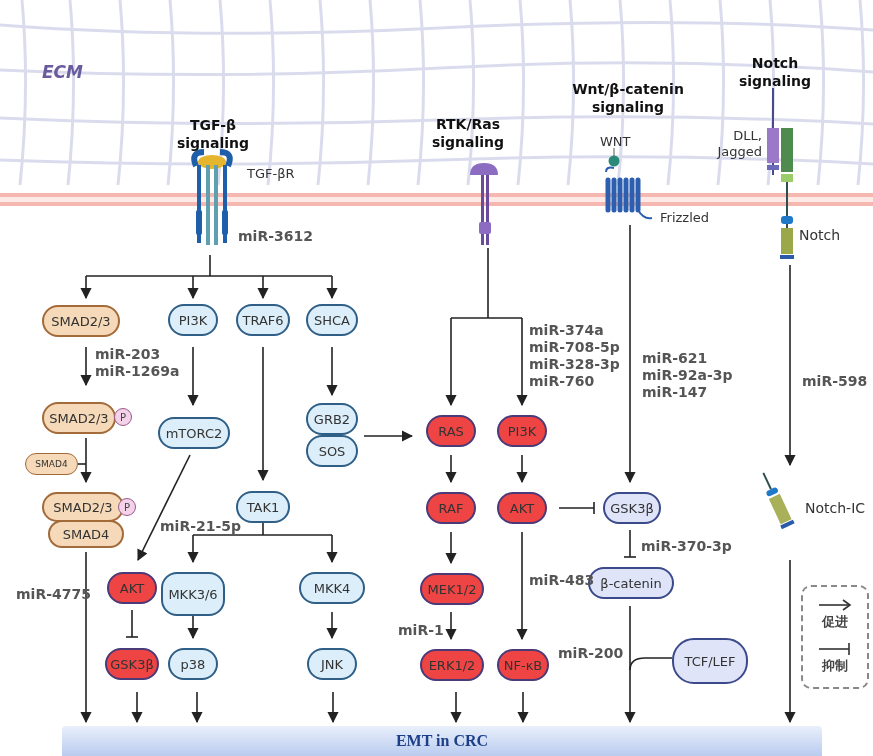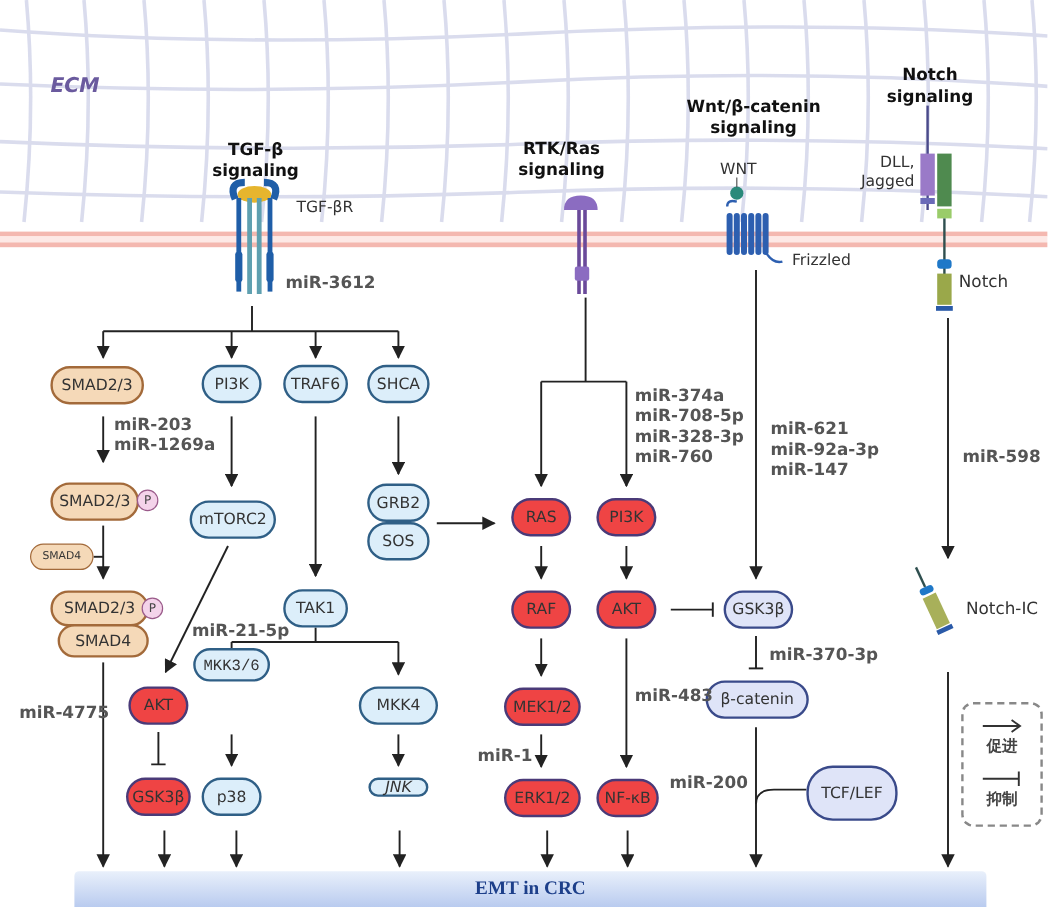--- a/index.html
+++ b/index.html
@@ -197,25 +197,25 @@
 <div class="node tan" style="left:48px;top:520px;width:76px;height:28px;">SMAD4</div>
 
 <div class="node blue" style="left:168px;top:304px;width:50px;height:32px;">PI3K</div>
 <div class="node blue" style="left:236px;top:304px;width:54px;height:32px;">TRAF6</div>
 <div class="node blue" style="left:306px;top:304px;width:52px;height:32px;">SHCA</div>
 <div class="node blue" style="left:158px;top:417px;width:72px;height:32px;">mTORC2</div>
 <div class="node blue" style="left:306px;top:403px;width:52px;height:32px;">GRB2</div>
 <div class="node blue" style="left:306px;top:435px;width:52px;height:32px;">SOS</div>
 <div class="node blue" style="left:236px;top:491px;width:54px;height:32px;">TAK1</div>
 <div class="node purple" style="left:107px;top:572px;width:50px;height:32px;">AKT</div>
-<div class="node blue" style="left:161px;top:540px;width:64px;height:28px;font-family:Liberation Mono, monospace;">MKK3/6</div>
+<div class="node blue" style="left:161px;top:572px;width:64px;height:44px;">MKK3/6</div>
 <div class="node blue" style="left:299px;top:572px;width:66px;height:32px;">MKK4</div>
 <div class="node purple" style="left:105px;top:648px;width:54px;height:32px;">GSK3β</div>
 <div class="node blue" style="left:168px;top:648px;width:50px;height:32px;">p38</div>
-<div class="node blue" style="left:307px;top:648px;width:50px;height:16px;font-style:italic;">JNK</div>
+<div class="node blue" style="left:307px;top:648px;width:50px;height:32px;">JNK</div>
 
 <div class="node purple" style="left:426px;top:415px;width:50px;height:32px;">RAS</div>
 <div class="node purple" style="left:497px;top:415px;width:50px;height:32px;">PI3K</div>
 <div class="node purple" style="left:426px;top:492px;width:50px;height:32px;">RAF</div>
 <div class="node purple" style="left:497px;top:492px;width:50px;height:32px;">AKT</div>
 <div class="node purple" style="left:420px;top:573px;width:64px;height:32px;">MEK1/2</div>
 <div class="node purple" style="left:420px;top:649px;width:64px;height:32px;">ERK1/2</div>
 <div class="node purple" style="left:497px;top:649px;width:52px;height:32px;">NF-κB</div>
 
 <div class="node lav" style="left:603px;top:492px;width:58px;height:32px;">GSK3β</div>

